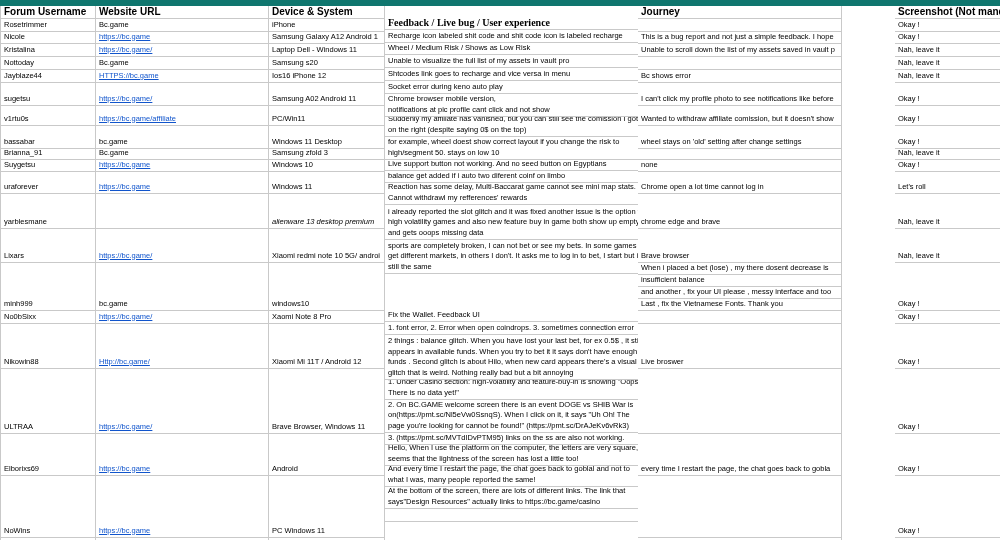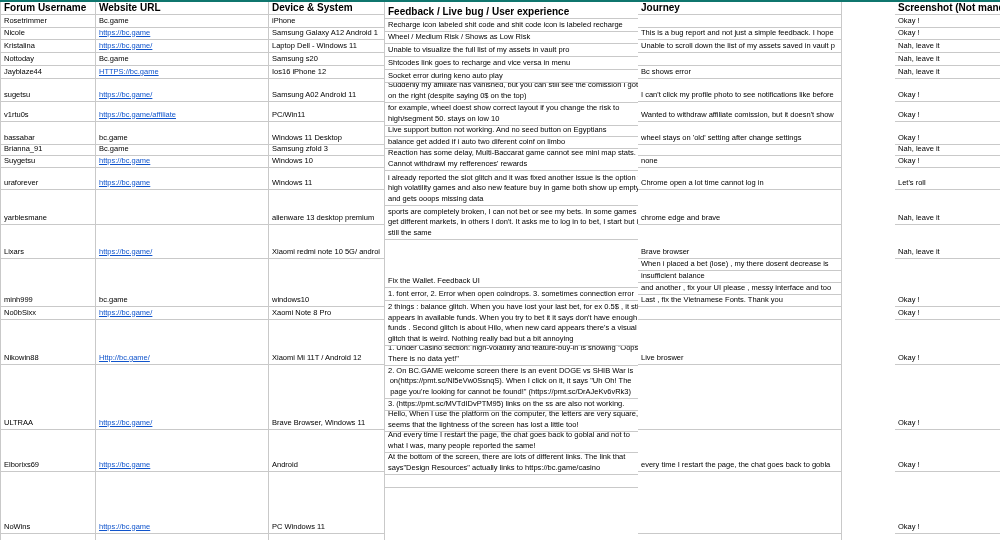--- a/index.html
+++ b/index.html
@@ -1,19 +1,19 @@
 <!DOCTYPE html>
 <html><head>
 <meta charset="utf-8">
 <title>Feedback Spreadsheet</title>
 <style>
   html,body{margin:0;padding:0;background:#fff;}
   .sheet{
     position:relative;width:1000px;height:540px;background:#ffffff;overflow:hidden;
-    font-family:"Liberation Sans",sans-serif;border-top:2px solid #0f766e;box-sizing:border-box;
+    font-family:"Liberation Sans",sans-serif;border-top:6px solid #0f766e;box-sizing:border-box;
   }
   .col{position:absolute;top:0;height:540px;border-right:1px solid #c9c9c9;box-sizing:border-box;background:#fff;}
   .col-first{border-left:1px solid #c9c9c9;}
   .cell{
     box-sizing:border-box;border-bottom:1px solid #c9c9c9;
     display:flex;align-items:flex-end;
     padding:0 0 1px 3px;
     font-size:7.5px;line-height:10.5px;color:#000;
     white-space:nowrap;overflow:hidden;
   }
@@ -78,37 +78,39 @@
       <div class="cell" style="height: 12px;">Samsung Galaxy A12 Android 1</div>
       <div class="cell" style="height: 13px;">Laptop Dell - Windows 11</div>
       <div class="cell" style="height: 13px;">Samsung s20</div>
       <div class="cell" style="height: 13px;">Ios16 iPhone 12</div>
       <div class="cell" style="height: 23px;">Samsung A02 Android 11</div>
       <div class="cell" style="height: 20px;">PC/Win11</div>
       <div class="cell" style="height: 23px;">Windows 11 Desktop</div>
       <div class="cell" style="height: 11px;">Samsung zfold 3</div>
       <div class="cell" style="height: 12px;">Windows 10</div>
       <div class="cell" style="height: 22px; text-align: right;">Windows 11</div>
-      <div class="cell" style="height: 35px;">alienware 13 desktop premium</div>
+      <div class="cell" style="height: 35px; font-style: italic;">alienware 13 desktop premium</div>
       <div class="cell" style="height: 34px;">Xiaomi redmi note 10 5G/ androi</div>
       <div class="cell" style="height: 48px;">windows10</div>
       <div class="cell" style="height: 13px;">Xaomi Note 8 Pro</div>
       <div class="cell" style="height: 45px;">Xiaomi Mi 11T / Android 12</div>
       <div class="cell" style="height: 65px;">Brave Browser, Windows 11</div>
       <div class="cell" style="height: 42px;">Android</div>
       <div class="cell" style="height: 62px;">PC Windows 11</div>
       <div class="cell nb" style="height: 8px;"></div>
     </div>
     <div class="col" style="left: 385px; width: 288px;">
-      <div class="cell header" style="height: 17px;">Feedback / Live bug / User experience</div>
+      <div class="cell header" style="height: 24px; font-family: Liberation Serif, serif;">Feedback / Live bug / User experience</div>
       <div class="cell" style="height: 13px;">Recharge icon labeled shit code and shit code icon is labeled recharge</div>
       <div class="cell" style="height: 12px;">Wheel / Medium Risk / Shows as Low Risk</div>
       <div class="cell" style="height: 13px;">Unable to visualize the full list of my assets in vault pro</div>
       <div class="cell" style="height: 13px;">Shtcodes link goes to recharge and vice versa in menu</div>
       <div class="cell" style="height: 13px;">Socket error during keno auto play</div>
+      <div class="cell pre" style="height: 23px;">Chrome browser mobile version,
+notifications at pic profile cant click and not show</div>
       <div class="cell pre" style="height: 20px;">Suddenly my affiliate has vanished, but you can still see the comission I got
 on the right (despite saying 0$ on the top)</div>
       <div class="cell pre" style="height: 23px;">for example, wheel doest show correct layout if you change the risk to
 high/segment 50. stays on low 10</div>
       <div class="cell" style="height: 11px;">Live support button not working. And no seed button on Egyptians</div>
       <div class="cell" style="height: 12px;">balance get added if i auto two diferent coinf on limbo</div>
       <div class="cell pre" style="height: 22px;">Reaction has some delay, Multi-Baccarat game cannot see mini map stats.
 Cannot withdrawl my refferences' rewards</div>
       <div class="cell pre" style="height: 35px;">i already reported the slot glitch and it was fixed another issue is the option for
 high volatility games and also new feature buy in game both show up empty
@@ -117,21 +119,21 @@
 get different markets, in others I don't. It asks me to log in to bet, I start but it's
 still the same</div>
       <div class="cell" style="height: 48px;">Fix the Wallet. Feedback UI</div>
       <div class="cell" style="height: 13px;">1. font error, 2. Error when open coindrops. 3. sometimes connection error</div>
       <div class="cell pre" style="height: 45px;">2 things : balance glitch. When you have lost your last bet, for ex 0.5$ , it still
 appears in available funds. When you try to bet it it says don't have enough
 funds . Second glitch is about Hilo, when new card appears there's a visual
 glitch that is weird. Nothing really bad but a bit annoying</div>
       <div class="cell pre" style="height: 20px;">1. Under Casino section: high-volatility and feature-buy-in is showing "Oops!
 There is no data yet!"</div>
-      <div class="cell pre" style="height: 33px; text-align: center;">2. On BC.GAME welcome screen there is an event DOGE vs SHIB War is
+      <div class="cell pre" style="height: 33px;">2. On BC.GAME welcome screen there is an event DOGE vs SHIB War is
 on(https://pmt.sc/Nl5eVw0SsnqS). When I click on it, it says "Uh Oh! The
 page you're looking for cannot be found!" (https://pmt.sc/DrAJeKv6vRk3)</div>
       <div class="cell" style="height: 12px;">3. (https://pmt.sc/MVTdIDvPTM95) links on the ss are also not working.</div>
       <div class="cell pre" style="height: 21px;">Hello, When I use the platform on the computer, the letters are very square, it
 seems that the lightness of the screen has lost a little too!</div>
       <div class="cell pre" style="height: 21px;">And every time I restart the page, the chat goes back to goblal and not to
 what I was, many people reported the same!</div>
       <div class="cell pre" style="height: 22px;">At the bottom of the screen, there are lots of different links. The link that
 says"Design Resources" actually links to https://bc.game/casino</div>
       <div class="cell" style="height: 13px;"></div>

